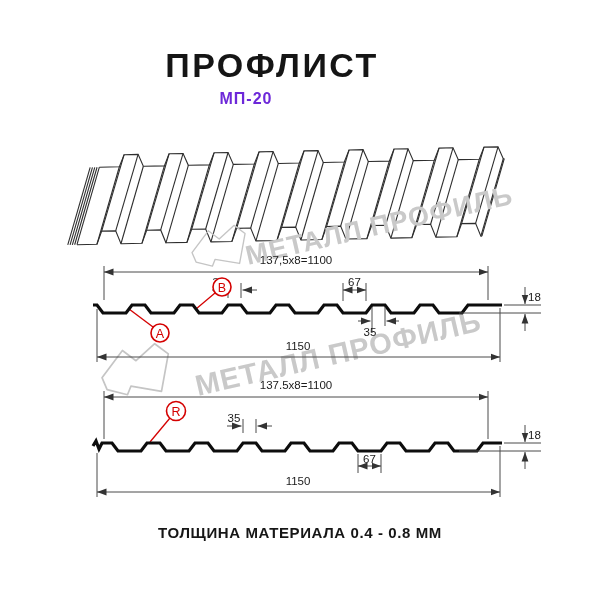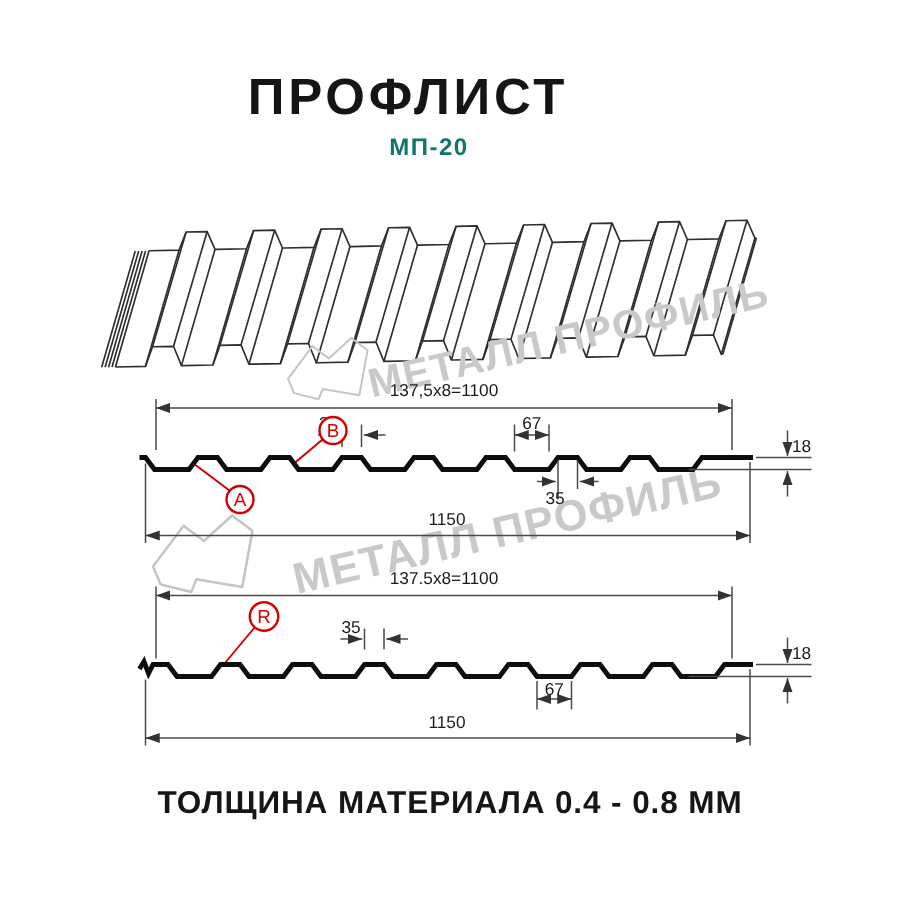--- a/index.html
+++ b/index.html
@@ -2,23 +2,23 @@
 <html><head>
 <meta charset="utf-8">
 <style>
   html,body{margin:0;padding:0;}
   body{width:600px;height:600px;background:#ffffff;overflow:hidden;
        font-family:"Liberation Sans","DejaVu Sans",sans-serif;}
   .page{position:relative;width:600px;height:600px;background:#fff;}
   .title{position:absolute;top:46px;left:0;width:544px;text-align:center;
          font-size:34px;font-weight:800;letter-spacing:2.5px;color:#151515;}
   .subtitle{position:absolute;top:90px;left:0;width:492px;text-align:center;
-            font-size:16px;font-weight:600;letter-spacing:1px;color:#0f766e;padding-left:40px;}
+            font-size:16px;font-weight:600;letter-spacing:1px;color:#6d28d9;}
   .footer{position:absolute;top:524px;left:0;width:600px;text-align:center;
-          font-size:21px;font-weight:600;letter-spacing:0.6px;color:#161616;}
+          font-size:15px;font-weight:600;letter-spacing:0.6px;color:#161616;}
   svg#drawing{position:absolute;left:0;top:0;}
   .dim{stroke:#4a4a4a;stroke-width:1;fill:none;}
   .prof{stroke:#0d0d0d;stroke-width:3.2;fill:none;stroke-linejoin:miter;}
   .dtxt{font-size:11.5px;fill:#1b1b1b;}
   .red{stroke:#d40000;}
   .rtxt{font-size:12.5px;fill:#d40000;}
   .wmtext{font-size:27px;font-weight:bold;fill:#c9c9c9;letter-spacing:1px;}
   .wmlogo{stroke:#c5c5c5;stroke-width:2;fill:none;stroke-linejoin:round;}
   #sheet3d line,#sheet3d polyline{stroke:#2e2e2e;stroke-width:1.1;fill:none;}
 </style>

